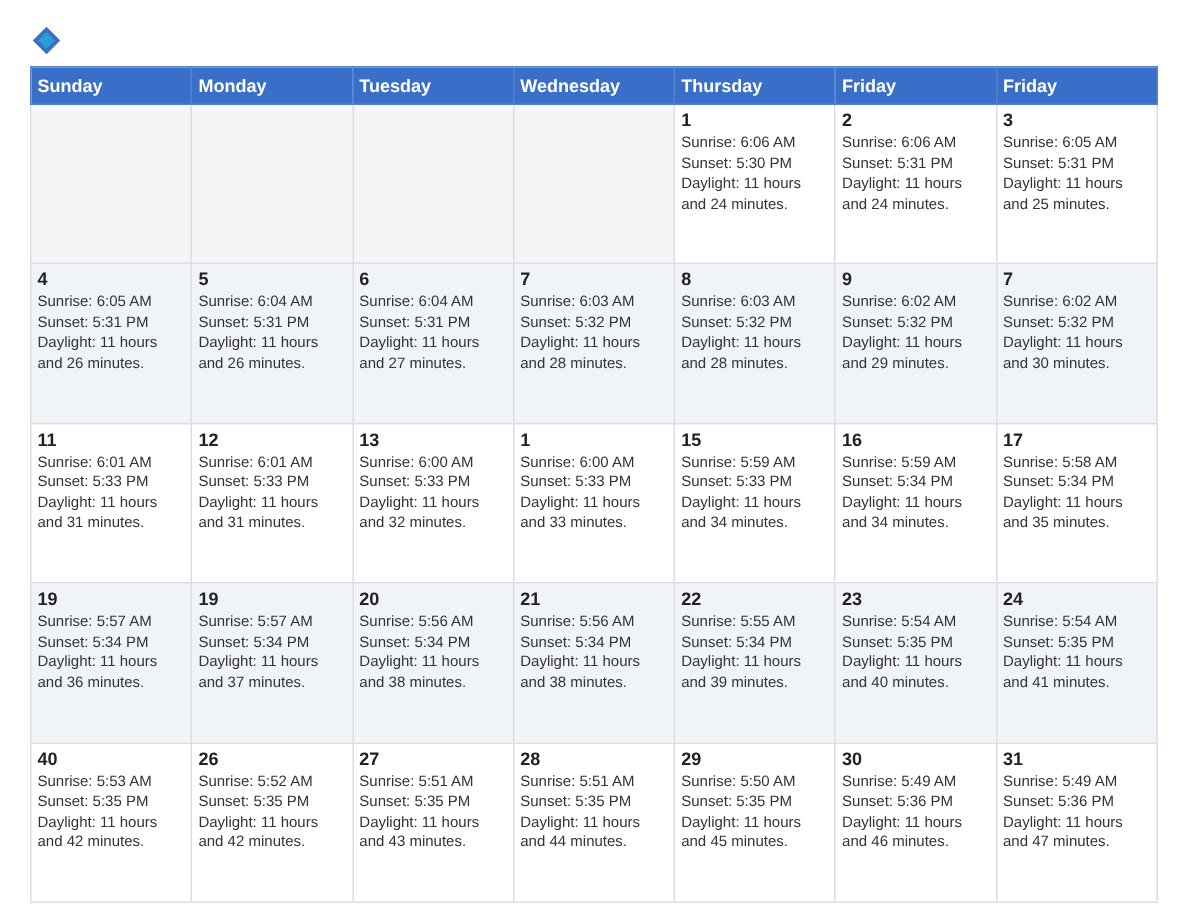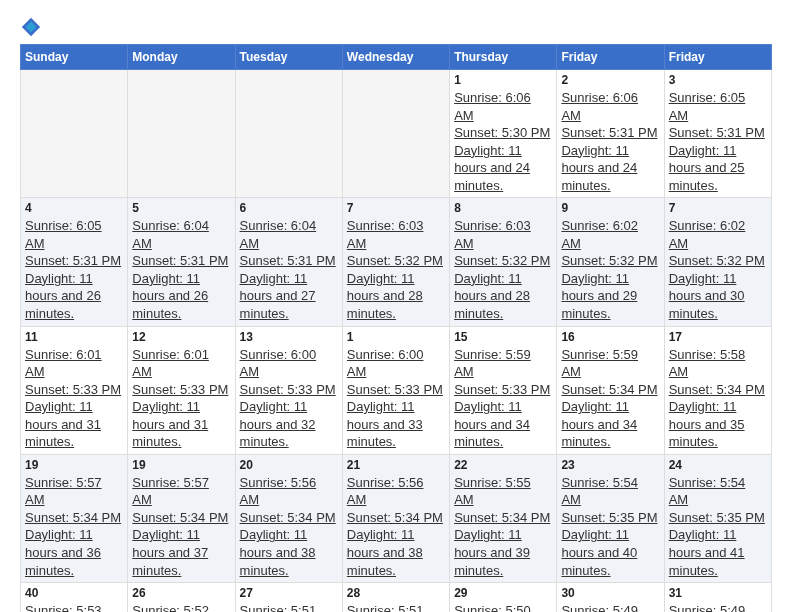--- a/index.html
+++ b/index.html
@@ -87,24 +87,23 @@
       background: #f0f4f8;
     }
     .day-num {
       font-size: 12px;
       font-weight: bold;
       color: #222;
       display: block;
       margin-bottom: 2px;
     }
     .day-info {
-      font-size: 13px;
+      font-size: 10px;
       color: #333;
       line-height: 1.35;
-      text-decoration: underline;
     }
   </style>
 </head>
 <body>
 
 <div class="page">
   <div class="header">
     <div class="logo">
       <svg class="logo-icon" viewBox="0 0 24 24">
         <polygon points="12,2 22,12 12,22 2,12" fill="#3a6fc9"></polygon>

